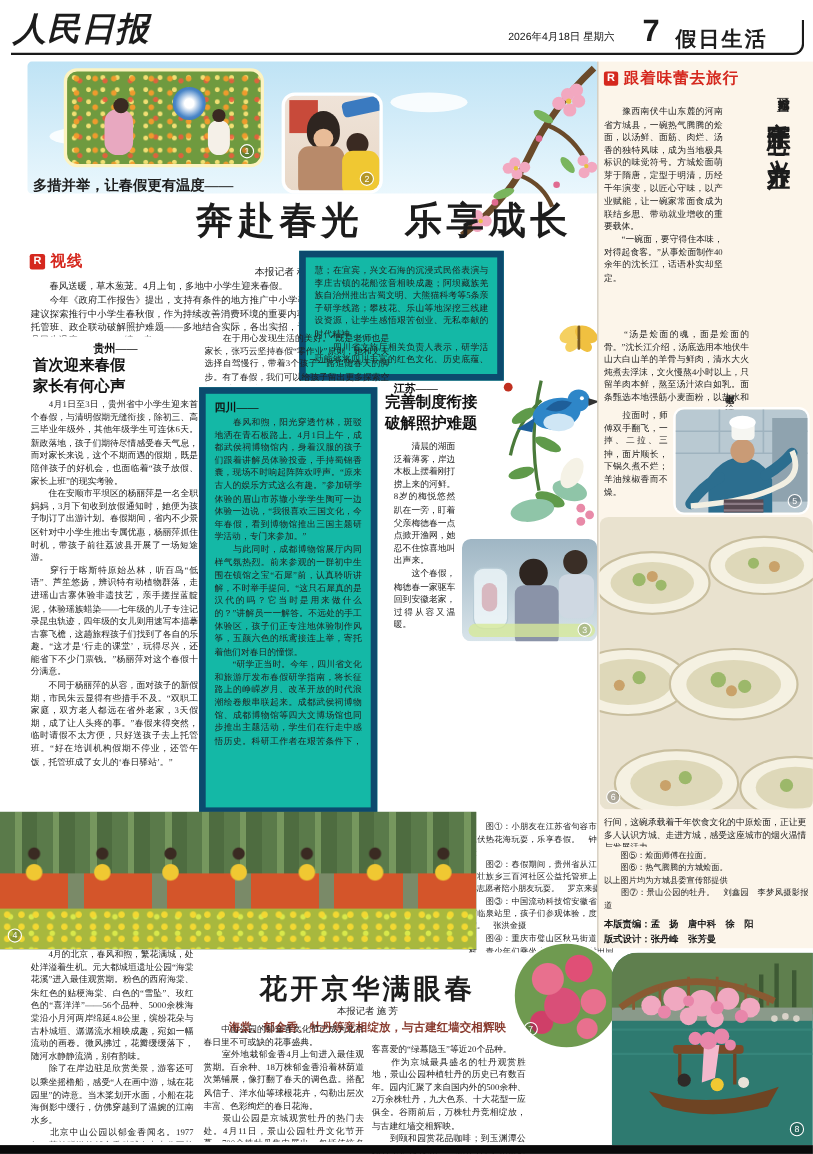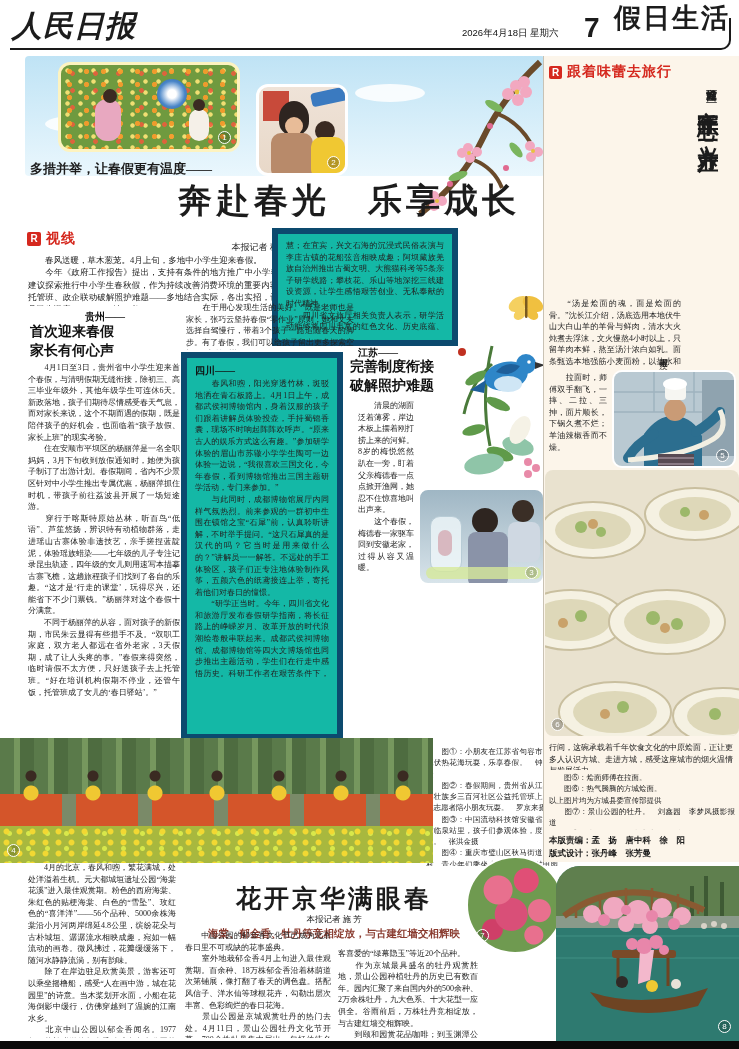--- a/index.html
+++ b/index.html
@@ -30,21 +30,21 @@
   .pd{position:absolute;}
 </style>
 </head>
 <body>
 
 <div class="page">
 
   <div class="abs" style="left:12px;top:6px;width:160px;height:42px;font-size:30px;font-weight:bold;font-style:italic;letter-spacing:1px;">人民日报</div>
   <div class="abs sans" style="left:462px;top:27px;font-size:9.5px;color:#111;">2026年4月18日 星期六</div>
   <div class="abs sans" style="left:584px;top:12px;font-size:28px;font-weight:bold;">7</div>
-  <div class="abs sans" style="left:614px;top:0;font-size:27px;font-weight:bold;letter-spacing:2px;">假日生活</div>
+  <div class="abs sans" style="left:614px;top:23px;font-size:19px;font-weight:bold;letter-spacing:2px;">假日生活</div>
   <div class="abs" style="left:10px;top:18px;width:719px;height:30px;border-bottom:2px solid #1a1a1a;border-right:2px solid #1a1a1a;border-bottom-right-radius:10px;"></div>
 
   <div class="abs" style="left:25px;top:56px;width:520px;height:120px;background:linear-gradient(180deg,#bfe3f5,#eaf7fd);border-radius:4px;">
     <div class="cloud" style="left:120px;top:10px;width:90px;height:22px;"></div>
     <div class="cloud" style="left:330px;top:28px;width:70px;height:18px;"></div>
     <div class="cloud" style="left:20px;top:60px;width:60px;height:16px;"></div>
   </div>
 
   <svg class="abs" style="left:398px;top:56px;" width="147" height="170" viewBox="0 0 147 170">
     <path d="M142 6 Q104 42 84 84 Q64 126 22 158" stroke="#6a4a2a" stroke-width="6" fill="none"></path>
@@ -210,20 +210,22 @@
   <div class="abs" style="left:543px;top:56px;width:196px;height:806px;background:#fcf5ea;border-left:1px solid #c9c2b4;"></div>
 
   <div class="abs" style="left:549px;top:62px;">
     <span class="rlogo" style="width:13px;height:13px;line-height:13px;">R</span><span class="rtag">跟着味蕾去旅行</span>
   </div>
 
   <div class="abs vert" style="left:704px;top:80px;height:110px;font-size:10.5px;font-weight:bold;letter-spacing:1px;">方城烩面——</div>
   <div class="abs vert" style="left:694px;top:94px;height:258px;font-size:21px;font-weight:bold;letter-spacing:2px;">守千年匠心　兴一方产业</div>
   <div class="abs vert" style="left:658px;top:352px;height:96px;font-size:8.5px;">本报记者　徐　阳</div>
 
+  <div class="abs body-text" style="left:549px;top:96px;width:108px;height:200px;">　　豫西南伏牛山东麓的河南省方城县，一碗热气腾腾的烩面，以汤鲜、面筋、肉烂、汤香的独特风味，成为当地极具标识的味觉符号。方城烩面萌芽于隋唐，定型于明清，历经千年演变，以匠心守味，以产业赋能，让一碗家常面食成为联结乡思、带动就业增收的重要载体。
+　　“一碗面，要守得住本味，对得起食客。”从事烩面制作40余年的沈长江，话语朴实却坚定。</div>
   <div class="abs body-text" style="left:549px;top:298px;width:132px;height:70px;">　　“汤是烩面的魂，面是烩面的骨。”沈长江介绍，汤底选用本地伏牛山大白山羊的羊骨与鲜肉，清水大火炖煮去浮沫，文火慢熬4小时以上，只留羊肉本鲜，熬至汤汁浓白如乳。面条甄选本地强筋小麦面粉，以盐水和面，经“两和两醒、三揉四醒”。</div>
   <div class="abs body-text" style="left:549px;top:372px;width:58px;height:94px;">　　拉面时，师傅双手翻飞，一摔、二拉、三抻，面片顺长，下锅久煮不烂；羊油辣椒香而不燥。</div>
 
   <div class="photo" style="left:612px;top:370px;width:124px;height:98px;border-radius:10px;border:2px solid #fff;">
     <svg width="124" height="98" viewBox="0 0 124 98">
       <rect width="124" height="98" fill="#b9c9d2"></rect>
       <path d="M0 20h124M0 40h124M40 0v40M80 0v40" stroke="#9fb3bf" stroke-width="1.5"></path>
       <rect x="88" y="8" width="36" height="76" fill="#8fa3af"></rect>
       <path d="M30 62 Q45 42 62 44 Q80 46 88 64 L88 98 L30 98 Z" fill="#2c6e8f"></path>
       <circle cx="61" cy="38" r="11" fill="#c99b76"></circle>

